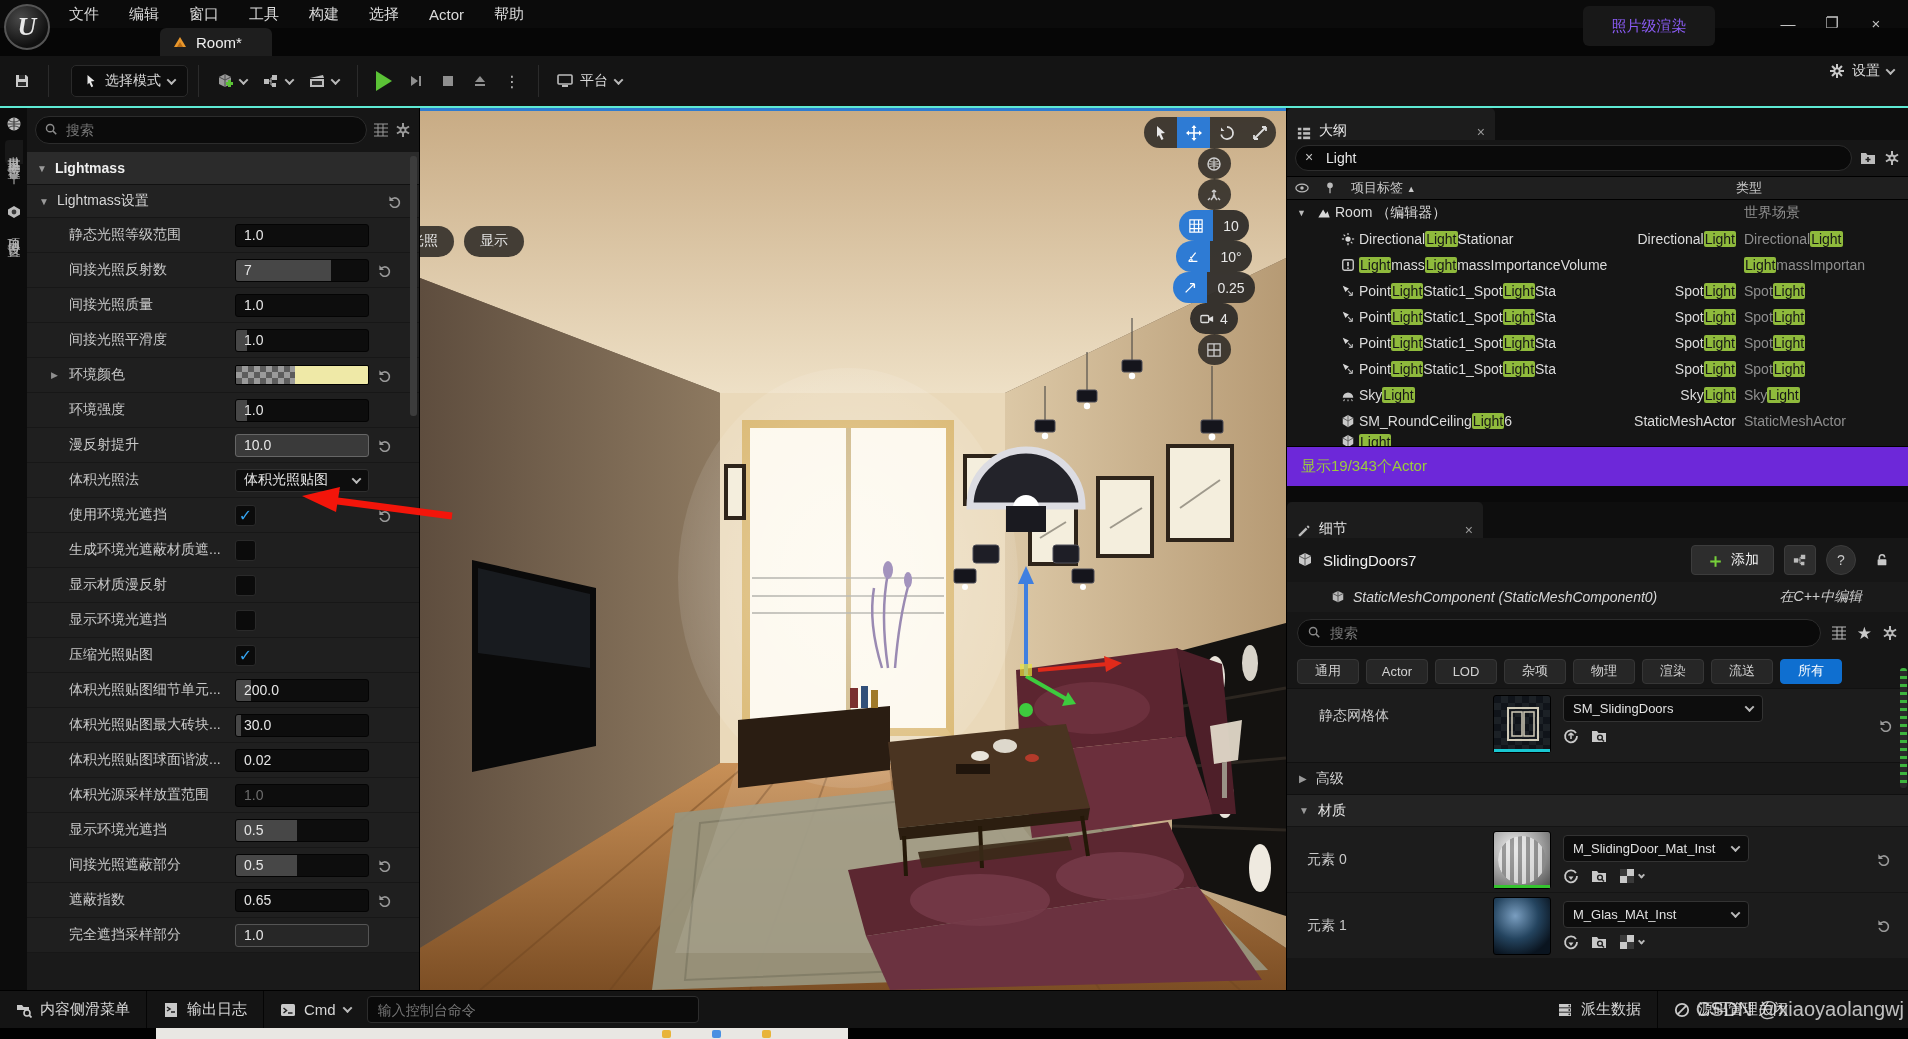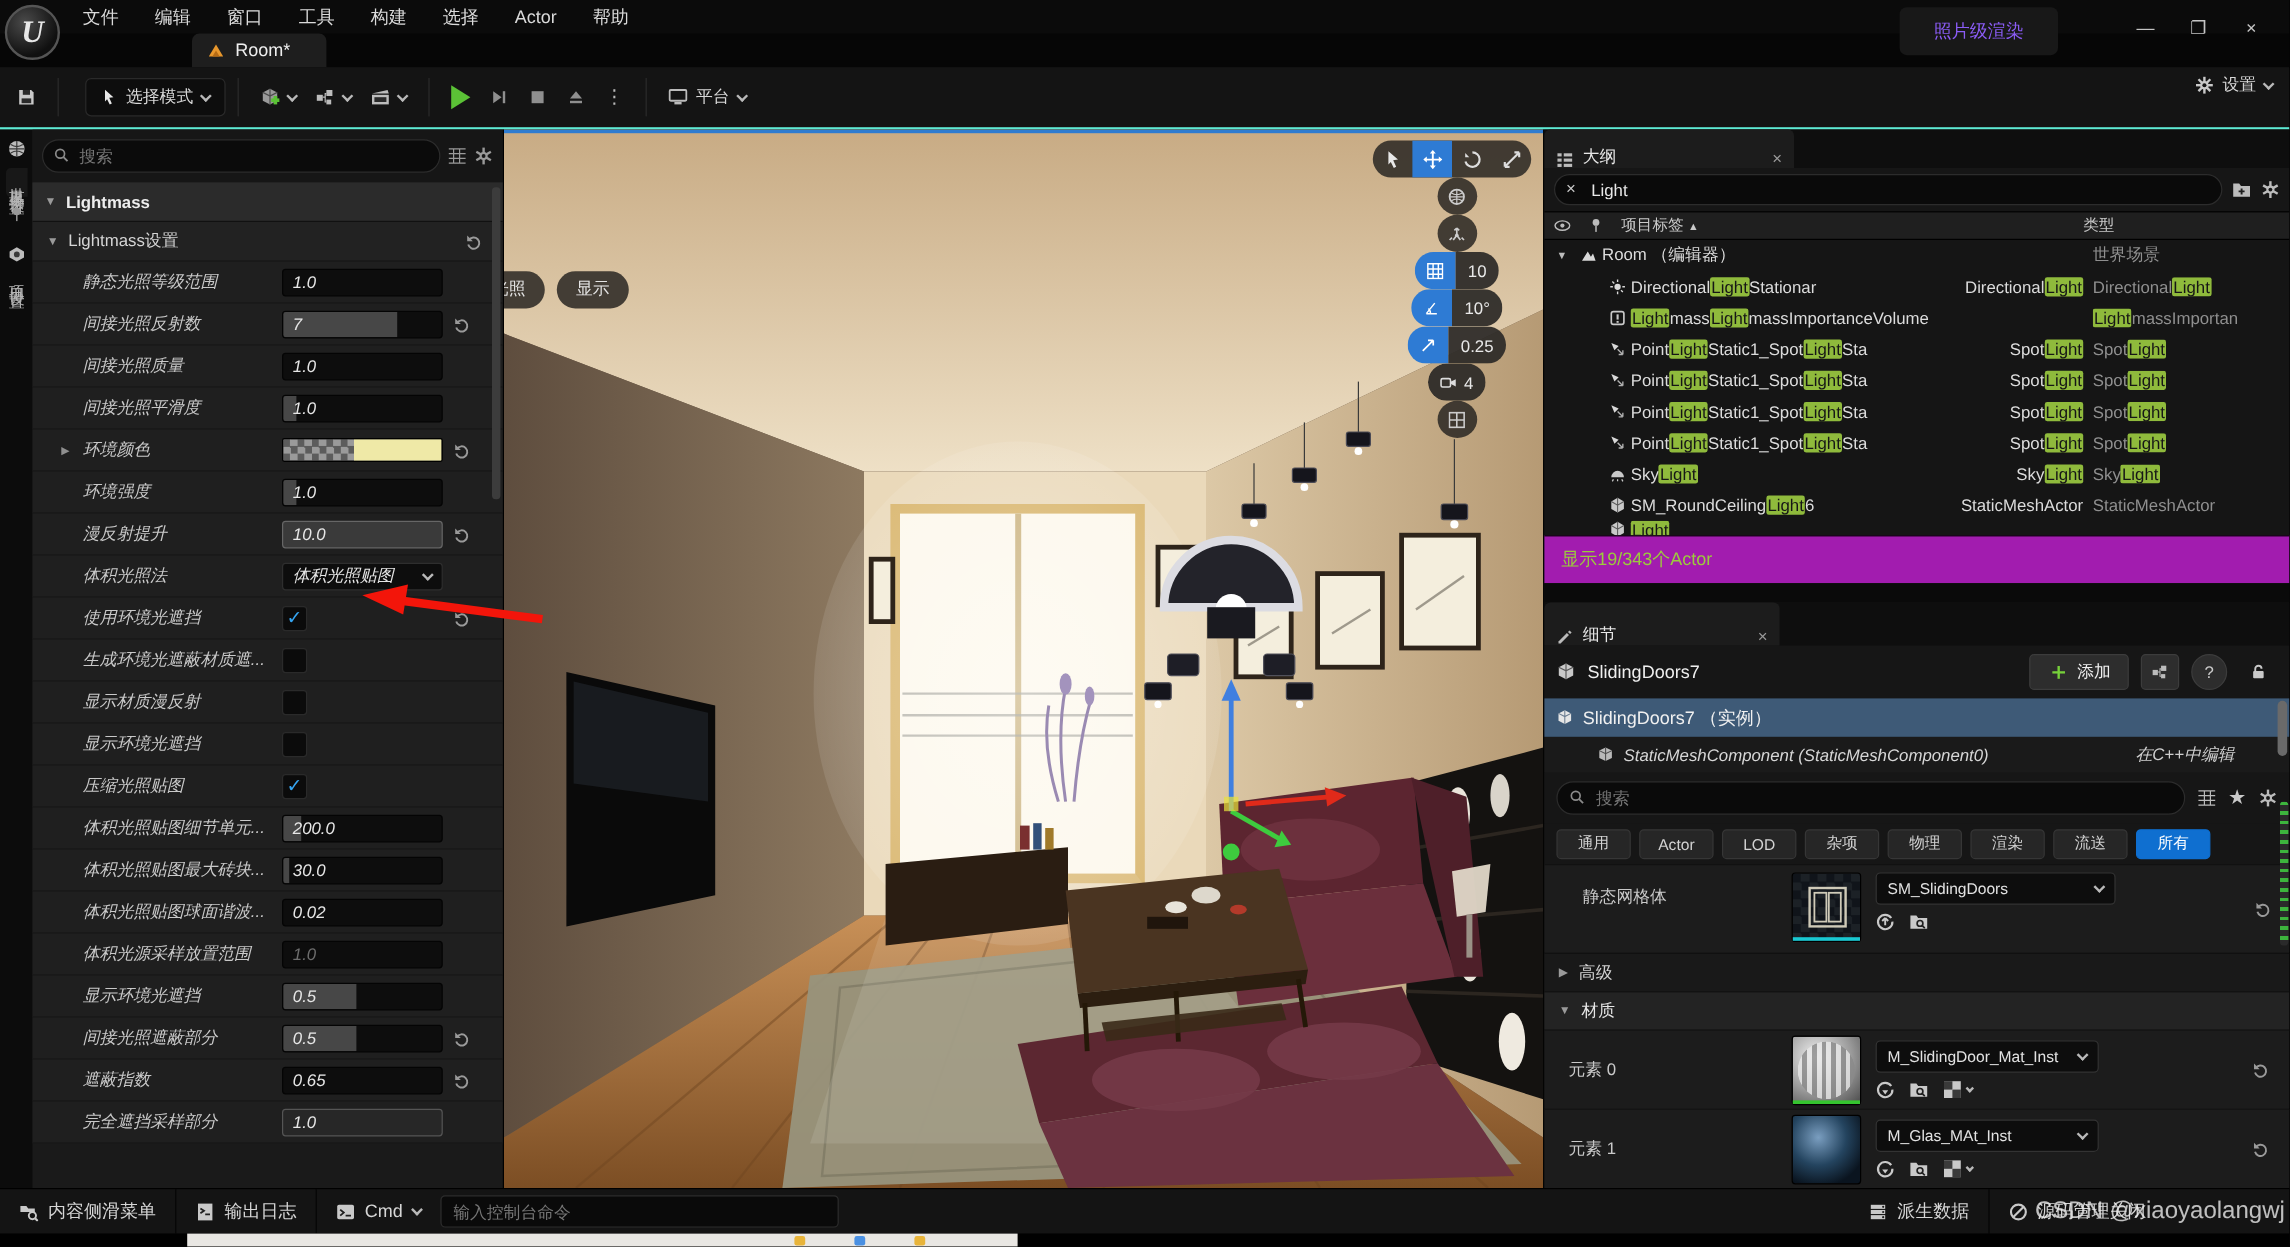--- a/index.html
+++ b/index.html
@@ -35,21 +35,21 @@
   .left-panel{position:absolute;left:27px;top:108px;width:393px;height:882px;background:#1a1a1a;border-right:1px solid #000;display:flex;flex-direction:column;}
   .ws-search{height:44px;display:flex;align-items:center;padding:0 8px;gap:6px;background:#161616;}
   .ws-search input{flex:1;height:28px;border-radius:14px;background:#0b0b0b;border:1px solid #2c2c2c;color:#dcdcdc;padding:0 10px 0 30px;font-size:14px;outline:none;}
   .search-wrap{position:relative;flex:1;display:flex;}
   .search-wrap .mag{position:absolute;left:9px;top:6px;}
   .sec{height:33px;background:#2b2b2b;display:flex;align-items:center;gap:8px;padding-left:10px;color:#eee;font-weight:bold;font-size:14px;border-bottom:1px solid #111;}
   .subsec{height:33px;background:#222;display:flex;align-items:center;gap:8px;padding-left:12px;color:#d5d5d5;border-bottom:1px solid #161616;}
   .subsec .undo{margin-left:auto;margin-right:10px;}
   .tri{color:#9a9a9a;font-size:10px;}
   .ws-rows{flex:1;overflow:hidden;position:relative;}
-  .ws-row{display:flex;align-items:center;height:35px;background:#1f1f1f;border-bottom:1px solid #171717;padding-left:24px;font-style:italic;}
+  .ws-row{display:flex;align-items:center;height:35px;background:#1f1f1f;border-bottom:1px solid #171717;padding-left:24px;}
   .exp{width:18px;color:#8f8f8f;font-size:9px;}
   .ws-label{width:166px;font-size:14px;color:#c9c9c9;white-space:nowrap;overflow:hidden;}
   .ws-value{width:134px;}
   .undo{width:30px;display:flex;justify-content:center;align-items:center;}
   .u{width:15px;height:15px;}
   .val-input,.slider,.val-dropdown{height:23px;border-radius:3px;background:#0d0d0d;border:1px solid #040404;color:#e6e6e6;display:flex;align-items:center;padding:0 8px;font-size:14px;position:relative;overflow:hidden;}
   .input-active{background:#3a3a3a;border-color:#666;}
   .input-hover{background:#272727;border-color:#555;}
   .input-disabled{color:#6d6d6d;}
   .slider{padding:0;}
@@ -90,21 +90,21 @@
   .ol-rows{height:246px;overflow:hidden;background:#151515;}
   .ol-row{height:26px;display:flex;align-items:center;font-size:14px;padding-left:10px;}
   .ol-row.partial{height:12px;overflow:hidden;align-items:flex-start;}
   .ol-exp{width:16px;color:#bbb;font-size:9px;}
   .ol-icon{width:22px;display:flex;justify-content:center;}
   .ol-name{white-space:nowrap;color:#dcdcdc;}
   .ol-sub{margin-left:auto;white-space:nowrap;color:#dcdcdc;padding-right:8px;}
   .ol-type{width:164px;white-space:nowrap;overflow:hidden;}
   .ol-type span{color:#8f8f8f;}
   .hl{background:#8fba3c;color:#161616 !important;border-radius:2px;padding:0 1px;}
-  .ol-status{height:40px;background:#a21caf;border-top:1px solid #000;display:flex;align-items:center;padding-left:14px;font-size:15px;}
+  .ol-status{height:40px;background:#6d28d9;border-top:1px solid #000;display:flex;align-items:center;padding-left:14px;font-size:15px;}
   .splitter{height:16px;background:#0a0a0a;}
   .dt-tabbar{height:36px;background:#0e0e0e;display:flex;}
   .dt-header{height:44px;background:#161616;display:flex;align-items:center;padding:0 10px;gap:10px;}
   .dt-title{color:#efefef;font-size:15px;}
   .add-btn{margin-left:auto;height:30px;background:#2d2d2d;border:1px solid #3c3c3c;border-radius:4px;display:flex;align-items:center;gap:6px;padding:0 14px;color:#efefef;}
   .plus{color:#76d03a;font-size:19px;font-weight:bold;line-height:1;}
   .sqbtn{width:32px;height:30px;background:#2d2d2d;border:1px solid #3c3c3c;border-radius:4px;display:flex;align-items:center;justify-content:center;color:#c9c9c9;}
   .dt-selected{height:32px;background:#3e5a77;display:flex;align-items:center;gap:8px;padding:0 10px;color:#f0f0f0;font-size:15px;position:relative;}
   .dt-selected .sb{position:absolute;right:2px;top:2px;width:8px;height:46px;background:#6a6a6a;border-radius:4px;}
   .dt-component{height:30px;display:flex;align-items:center;gap:8px;padding:0 10px 0 44px;background:#1a1a1a;font-size:14px;color:#d6d6d6;font-style:italic;}
@@ -1032,28 +1032,20 @@
       <div class="sqbtn" style="border-radius:50%;width:30px">
           <span>?</span>
         </div>
       <div class="sqbtn" style="background:none;border:none">
           <svg class="ico14" viewBox="0 0 16 16">
             <rect x="3" y="7" width="10" height="7" rx="1" fill="#c9c9c9"></rect>
             <path d="M5 7V5a3 3 0 0 1 6 0" fill="none" stroke="#c9c9c9" stroke-width="1.8"></path>
           </svg>
         </div>
     </div>
-    <div class="dt-selected">
-      <svg class="ico14" viewBox="0 0 16 16">
-          <path d="M8 1l6 3v7l-6 3-6-3V4z" fill="#e6e6e6"></path>
-          <path d="M8 1v13M2 4l6 3 6-3" stroke="#6a7c90" fill="none"></path>
-        </svg>
-      <span>SlidingDoors7 （实例）</span>
-      <div class="sb"></div>
-    </div>
     <div class="dt-component">
       <svg class="ico14" viewBox="0 0 16 16">
           <path d="M8 1l6 3v7l-6 3-6-3V4z" fill="#b9b9b9"></path>
           <path d="M8 1v13M2 4l6 3 6-3" stroke="#4a4a4a" fill="none"></path>
         </svg>
       <span>StaticMeshComponent (StaticMeshComponent0)</span>
       <span class="note">在C++中编辑</span>
     </div>
     <div class="dt-search">
       <div class="sw">

